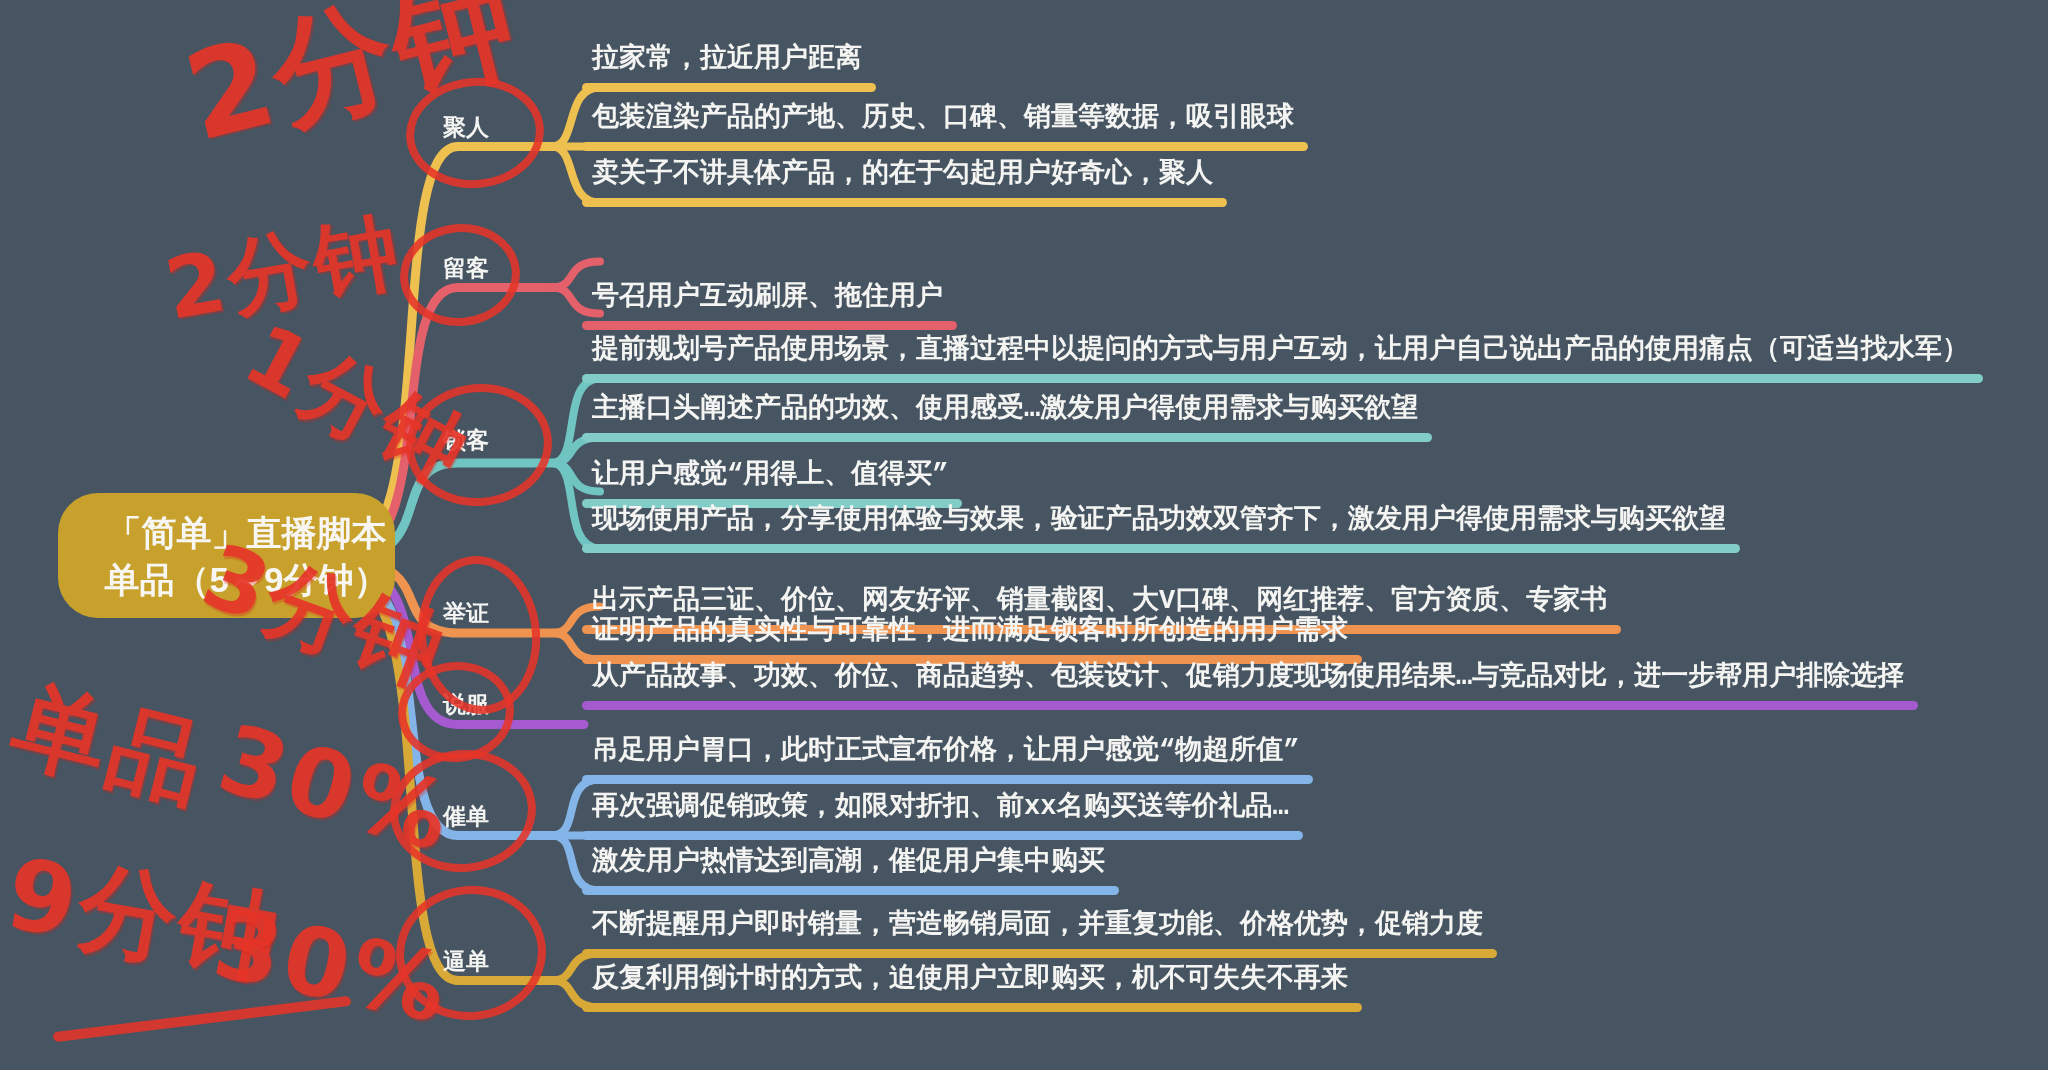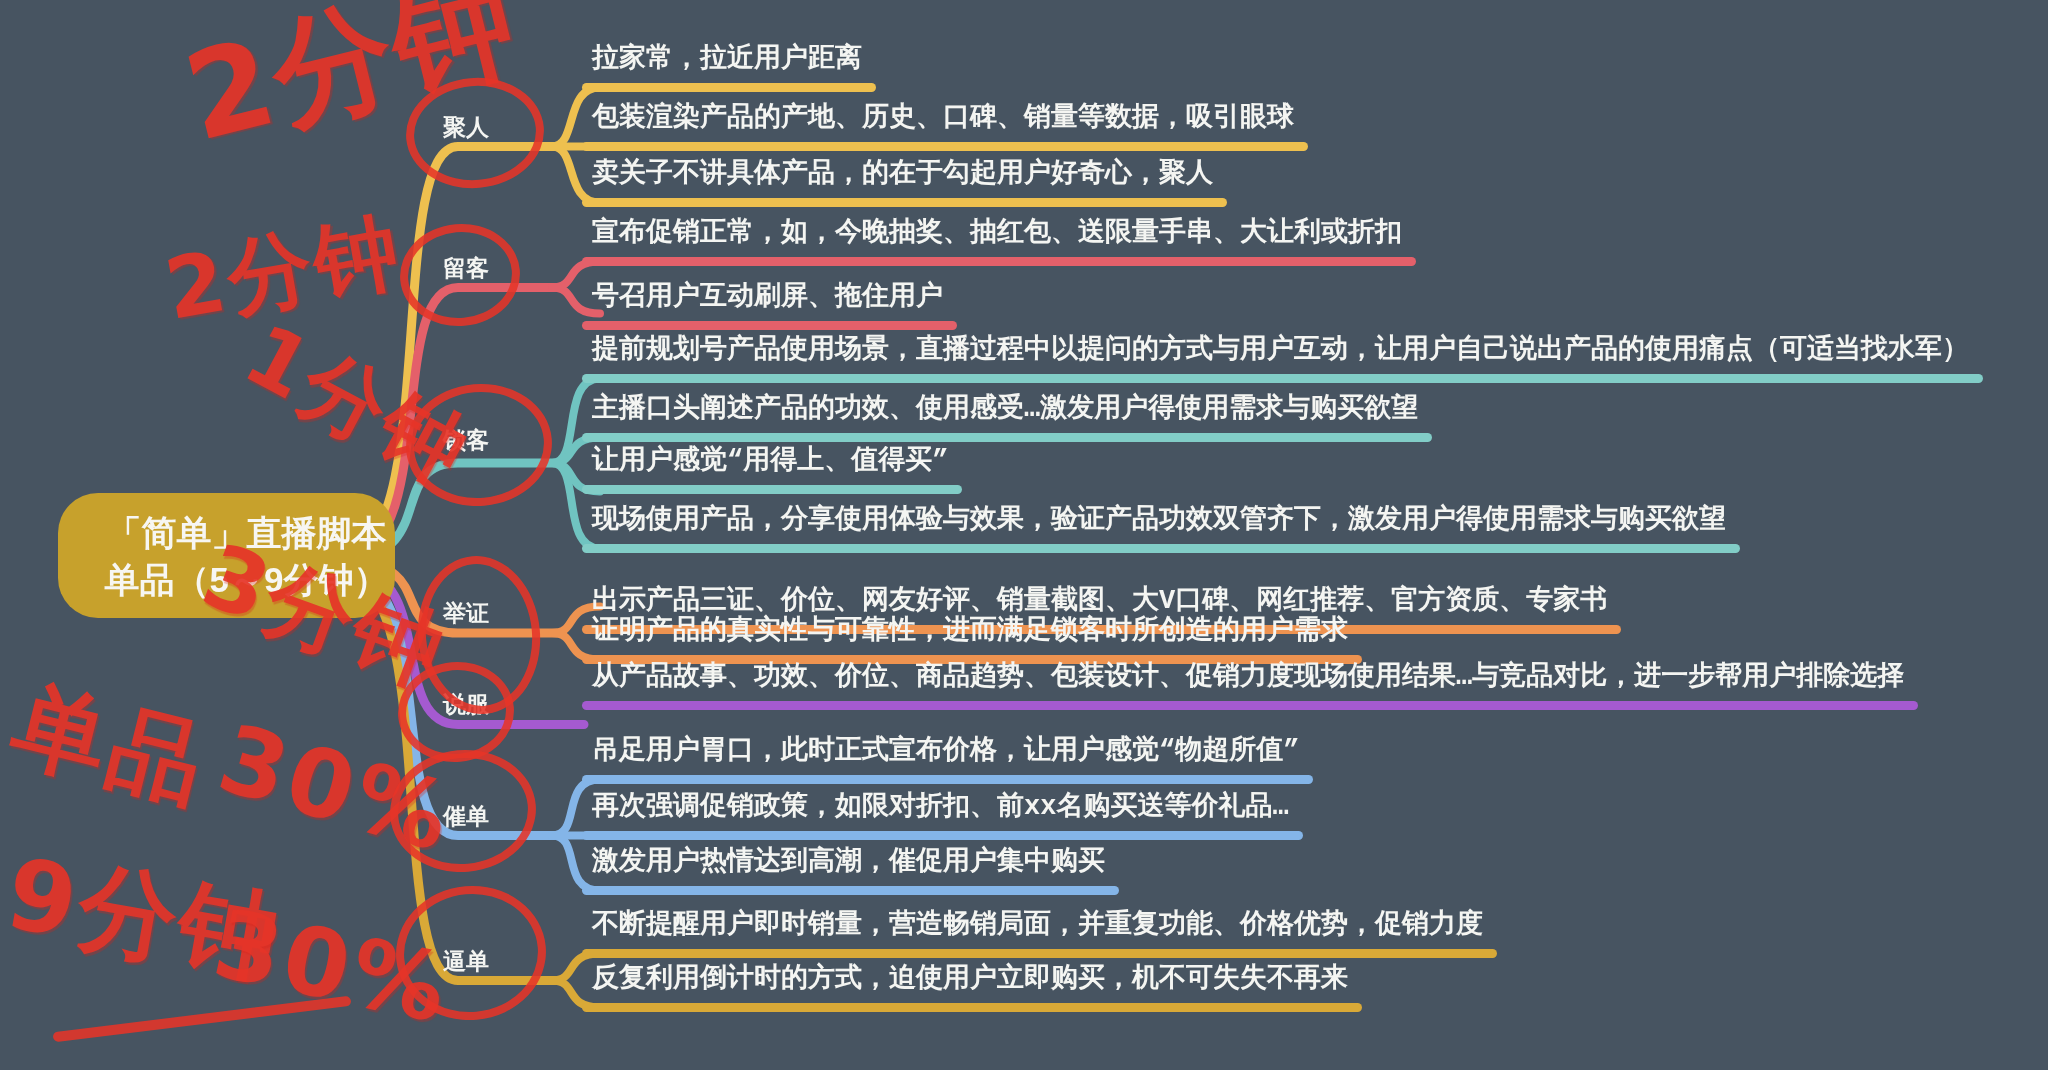--- a/index.html
+++ b/index.html
@@ -104,26 +104,25 @@
   <div class="blabel" style="top:424px">锁客</div>
   <div class="blabel" style="top:597px">举证</div>
   <div class="blabel" style="top:688px">说服</div>
   <div class="blabel" style="top:800px">催单</div>
   <div class="blabel" style="top:945px">逼单</div>
 
   <div class="item b-juren" style="top:42px">拉家常，拉近用户距离</div>
   <div class="item b-juren" style="top:101px">包装渲染产品的产地、历史、口碑、销量等数据，吸引眼球</div>
   <div class="item b-juren" style="top:157px">卖关子不讲具体产品，的在于勾起用户好奇心，聚人</div>
 
-  <div class="item b-liuke" style="top:216px">宣布促销正常，如，今晚抽奖、抽红包、送限量手串、大让利或折扣</div>
   <div class="item b-liuke" style="top:280px">号召用户互动刷屏、拖住用户</div>
 
   <div class="item b-suoke" style="top:333px">提前规划号产品使用场景，直播过程中以提问的方式与用户互动，让用户自己说出产品的使用痛点（可适当找水军）</div>
   <div class="item b-suoke" style="top:392px">主播口头阐述产品的功效、使用感受…激发用户得使用需求与购买欲望</div>
-  <div class="item b-suoke" style="top:444px">让用户感觉“用得上、值得买”</div>
+  <div class="item b-suoke" style="top:458px">让用户感觉“用得上、值得买”</div>
   <div class="item b-suoke" style="top:503px">现场使用产品，分享使用体验与效果，验证产品功效双管齐下，激发用户得使用需求与购买欲望</div>
 
   <div class="item b-juzheng" style="top:584px">出示产品三证、价位、网友好评、销量截图、大V口碑、网红推荐、官方资质、专家书</div>
   <div class="item b-juzheng" style="top:614px">证明产品的真实性与可靠性，进而满足锁客时所创造的用户需求</div>
 
   <div class="item b-shuofu" style="top:660px">从产品故事、功效、价位、商品趋势、包装设计、促销力度现场使用结果…与竞品对比，进一步帮用户排除选择</div>
 
   <div class="item b-cuidan" style="top:734px">吊足用户胃口，此时正式宣布价格，让用户感觉“物超所值”</div>
   <div class="item b-cuidan" style="top:790px">再次强调促销政策，如限对折扣、前xx名购买送等价礼品…</div>
   <div class="item b-cuidan" style="top:845px">激发用户热情达到高潮，催促用户集中购买</div>

